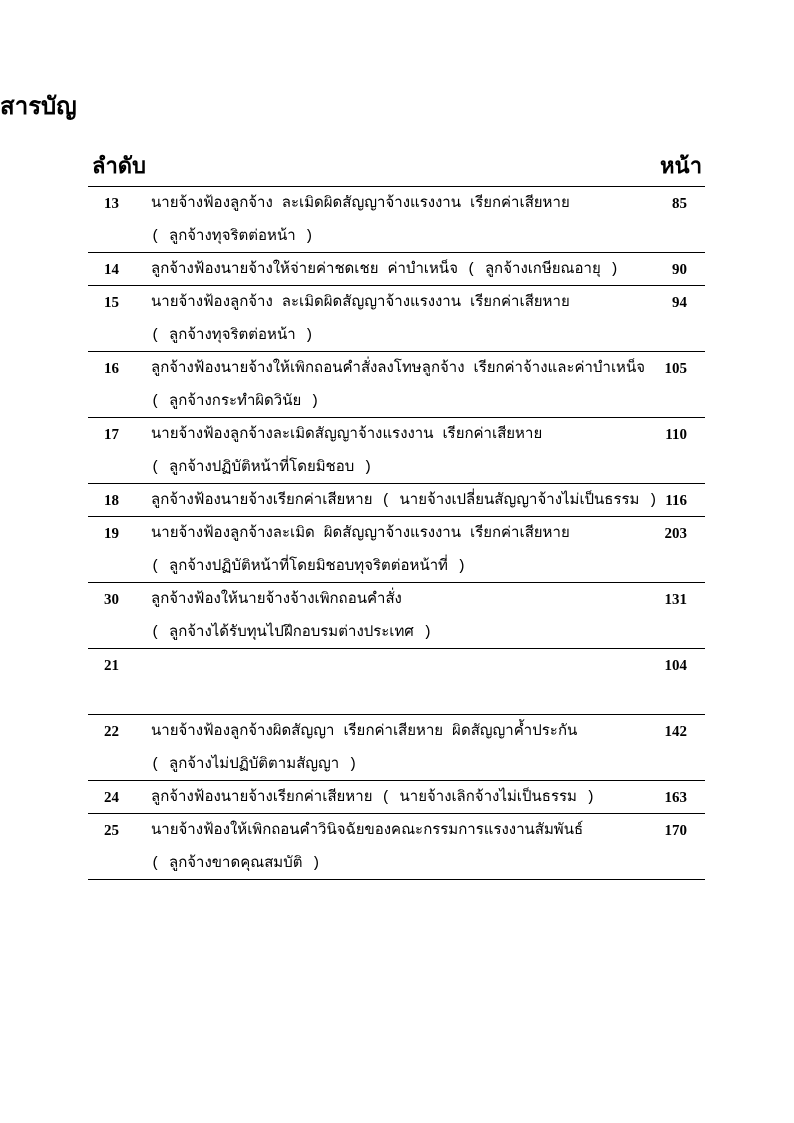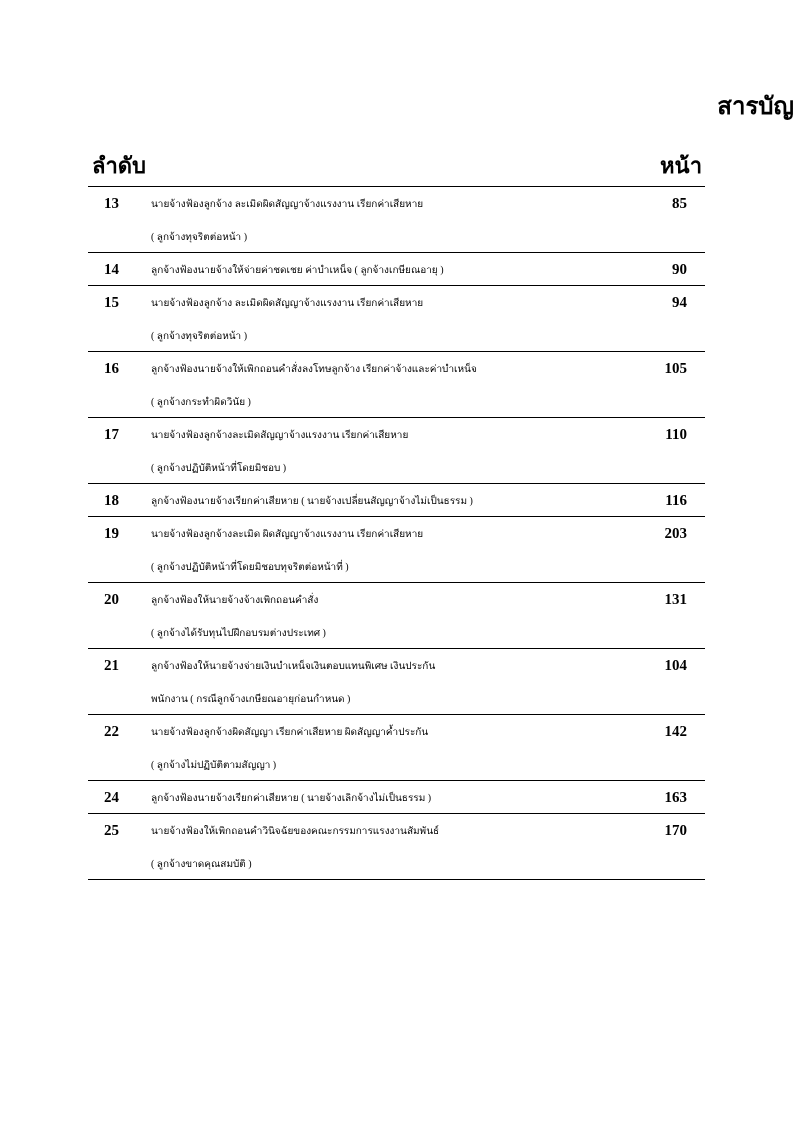--- a/index.html
+++ b/index.html
@@ -1,28 +1,28 @@
 <!DOCTYPE html>
 <html><head>
 <meta charset="utf-8">
 <style>
   html, body { margin: 0; padding: 0; background: #ffffff; }
   body { width: 794px; height: 1123px; position: relative; overflow: hidden;
          font-family: "Liberation Serif", "DejaVu Serif", serif; color: #000; }
-  .title { position: absolute; top: 86px; left: 0; width: 794px; text-align: right;
+  .title { position: absolute; top: 86px; left: 0; width: 794px; text-align: left;
            font-size: 24px; font-weight: bold; }
   .hdr { position: absolute; top: 148px; font-size: 22px; font-weight: bold; }
   .hdr-left { left: 92px; }
   .hdr-right { right: 92px; }
   .toc { position: absolute; top: 177px; left: 88px; width: 617px; border-top: 1.3px solid #000; margin-top: 9px; }
   .row { position: relative; border-bottom: 1.3px solid #000; box-sizing: border-box; }
   .row.single { height: 33px; }
   .row.double { height: 66px; }
   .num { position: absolute; left: 16px; top: 8px; width: 30px; font-weight: bold; font-size: 15px; }
-  .text { position: absolute; left: 63px; top: 6px; width: 500px; font-size: 10px; line-height: 33px; margin-top: -6px; }
+  .text { position: absolute; left: 63px; top: 6px; width: 500px; font-size: 15px; line-height: 33px; margin-top: -6px; font-family: Liberation Mono, monospace; }
   .text div { white-space: nowrap; }
   .page { position: absolute; right: 18px; top: 8px; font-weight: bold; font-size: 15px; text-align: right; }
 </style>
 </head>
 <body>
 
 <div class="title">สารบัญ</div>
 <div class="hdr hdr-left">ลำดับ</div>
 <div class="hdr hdr-right">หน้า</div>
 
@@ -75,33 +75,29 @@
   </div>
   <div class="row double">
     <span class="num">19</span>
     <div class="text">
         <div>นายจ้างฟ้องลูกจ้างละเมิด  ผิดสัญญาจ้างแรงงาน  เรียกค่าเสียหาย</div>
         <div>( ลูกจ้างปฏิบัติหน้าที่โดยมิชอบทุจริตต่อหน้าที่ )</div>
       </div>
     <span class="page">203</span>
   </div>
   <div class="row double">
-    <span class="num">20</span>
+    <span class="num">30</span>
     <div class="text">
         <div>ลูกจ้างฟ้องให้นายจ้างจ้างเพิกถอนคำสั่ง</div>
         <div>( ลูกจ้างได้รับทุนไปฝึกอบรมต่างประเทศ )</div>
       </div>
     <span class="page">131</span>
   </div>
   <div class="row double">
     <span class="num">21</span>
-    <div class="text">
-        <div>ลูกจ้างฟ้องให้นายจ้างจ่ายเงินบำเหน็จเงินตอบแทนพิเศษ  เงินประกัน</div>
-        <div>พนักงาน ( กรณีลูกจ้างเกษียณอายุก่อนกำหนด )</div>
-      </div>
     <span class="page">104</span>
   </div>
   <div class="row double">
     <span class="num">22</span>
     <div class="text">
         <div>นายจ้างฟ้องลูกจ้างผิดสัญญา  เรียกค่าเสียหาย  ผิดสัญญาค้ำประกัน</div>
         <div>( ลูกจ้างไม่ปฏิบัติตามสัญญา )</div>
       </div>
     <span class="page">142</span>
   </div>

